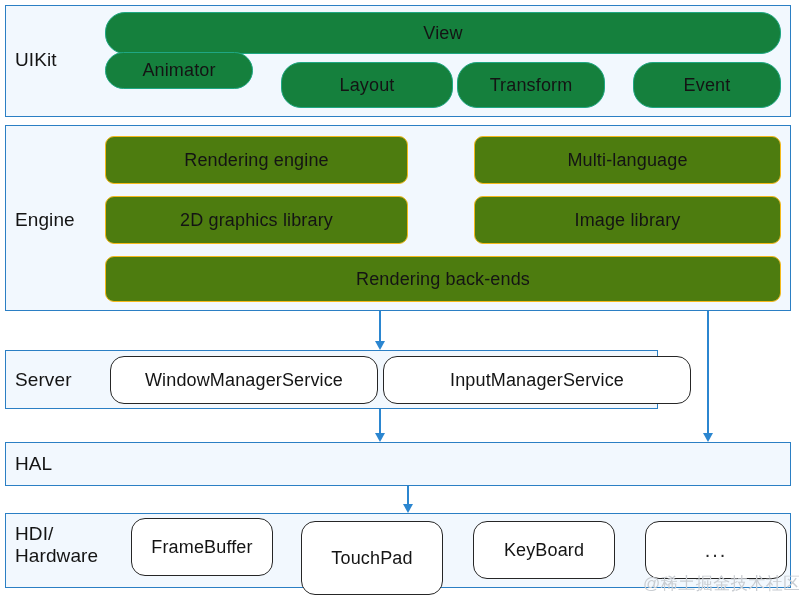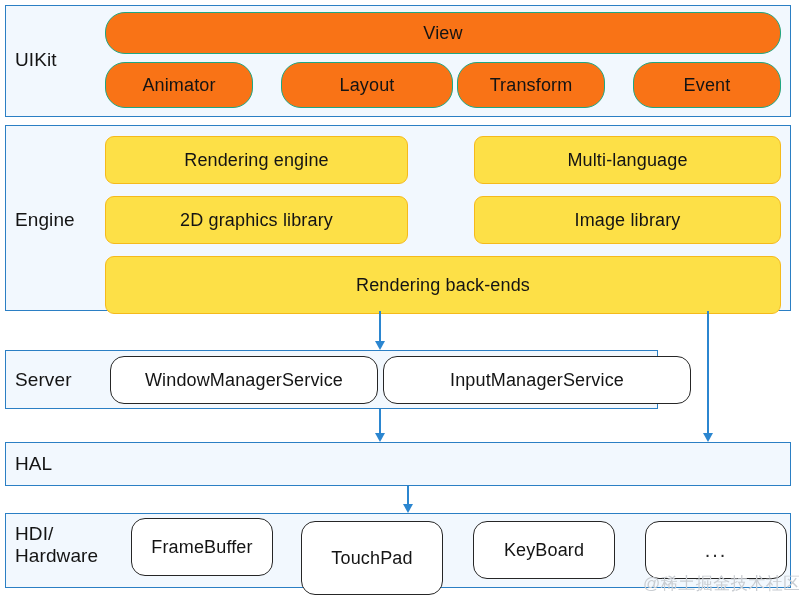--- a/index.html
+++ b/index.html
@@ -41,26 +41,26 @@
     box-sizing: border-box;
     display: flex;
     align-items: center;
     justify-content: center;
     text-align: center;
     font-size: 18px;
     color: #141414;
     letter-spacing: 0.15px;
   }
   .node.green {
-    background: #f97316;
+    background: #15803d;
     border: 1.6px solid #1fa783;
     border-radius: 20px;
   }
   .node.amber {
-    background: #fde047;
+    background: #4d7c0f;
     border: 1.8px solid #f5ba1b;
     border-radius: 9px;
   }
   .node.plain {
     background: #ffffff;
     border: 1.7px solid #262626;
     border-radius: 14px;
   }
   .node.dots {
     font-size: 20px;
@@ -106,41 +106,41 @@
 <body>
 
 <div id="stage">
 
   <div class="panel" style="left:5px; top:5px; width:786px; height:112px;"></div>
 
   <div class="layer-label" style="left:15px; top:49px; width:85px;">UIKit</div>
 
   <div class="node green" style="left:105px; top:12px; width:676px; height:42px;">View</div>
 
-  <div class="node green" style="left:105px; top:62px; width:148px; height:46px;">Animator</div>
+  <div class="node green" style="left:105px; top:52px; width:148px; height:37px;">Animator</div>
 
   <div class="node green" style="left:281px; top:62px; width:172px; height:46px;">Layout</div>
 
   <div class="node green" style="left:457px; top:62px; width:148px; height:46px;">Transform</div>
 
   <div class="node green" style="left:633px; top:62px; width:148px; height:46px;">Event</div>
 
   <div class="panel" style="left:5px; top:125px; width:786px; height:186px;"></div>
 
   <div class="layer-label" style="left:15px; top:209px; width:95px;">Engine</div>
 
   <div class="node amber" style="left:105px; top:136px; width:303px; height:48px;">Rendering engine</div>
 
   <div class="node amber" style="left:474px; top:136px; width:307px; height:48px;">Multi-language</div>
 
   <div class="node amber" style="left:105px; top:196px; width:303px; height:48px;">2D graphics library</div>
 
   <div class="node amber" style="left:474px; top:196px; width:307px; height:48px;">Image library</div>
 
-  <div class="node amber" style="left:105px; top:256px; width:676px; height:58px;">Rendering back-ends</div>
+  <div class="node amber" style="left:105px; top:256px; width:676px; height:46px;">Rendering back-ends</div>
 
   <div class="arrow" style="left:373px; top:311px; width:14px; height:39px;">
     <div class="shaft" style="height:30px;"></div>
     <div class="head"></div>
   </div>
 
   <div class="arrow" style="left:701px; top:311px; width:14px; height:131px;">
     <div class="shaft" style="height:122px;"></div>
     <div class="head"></div>
   </div>

